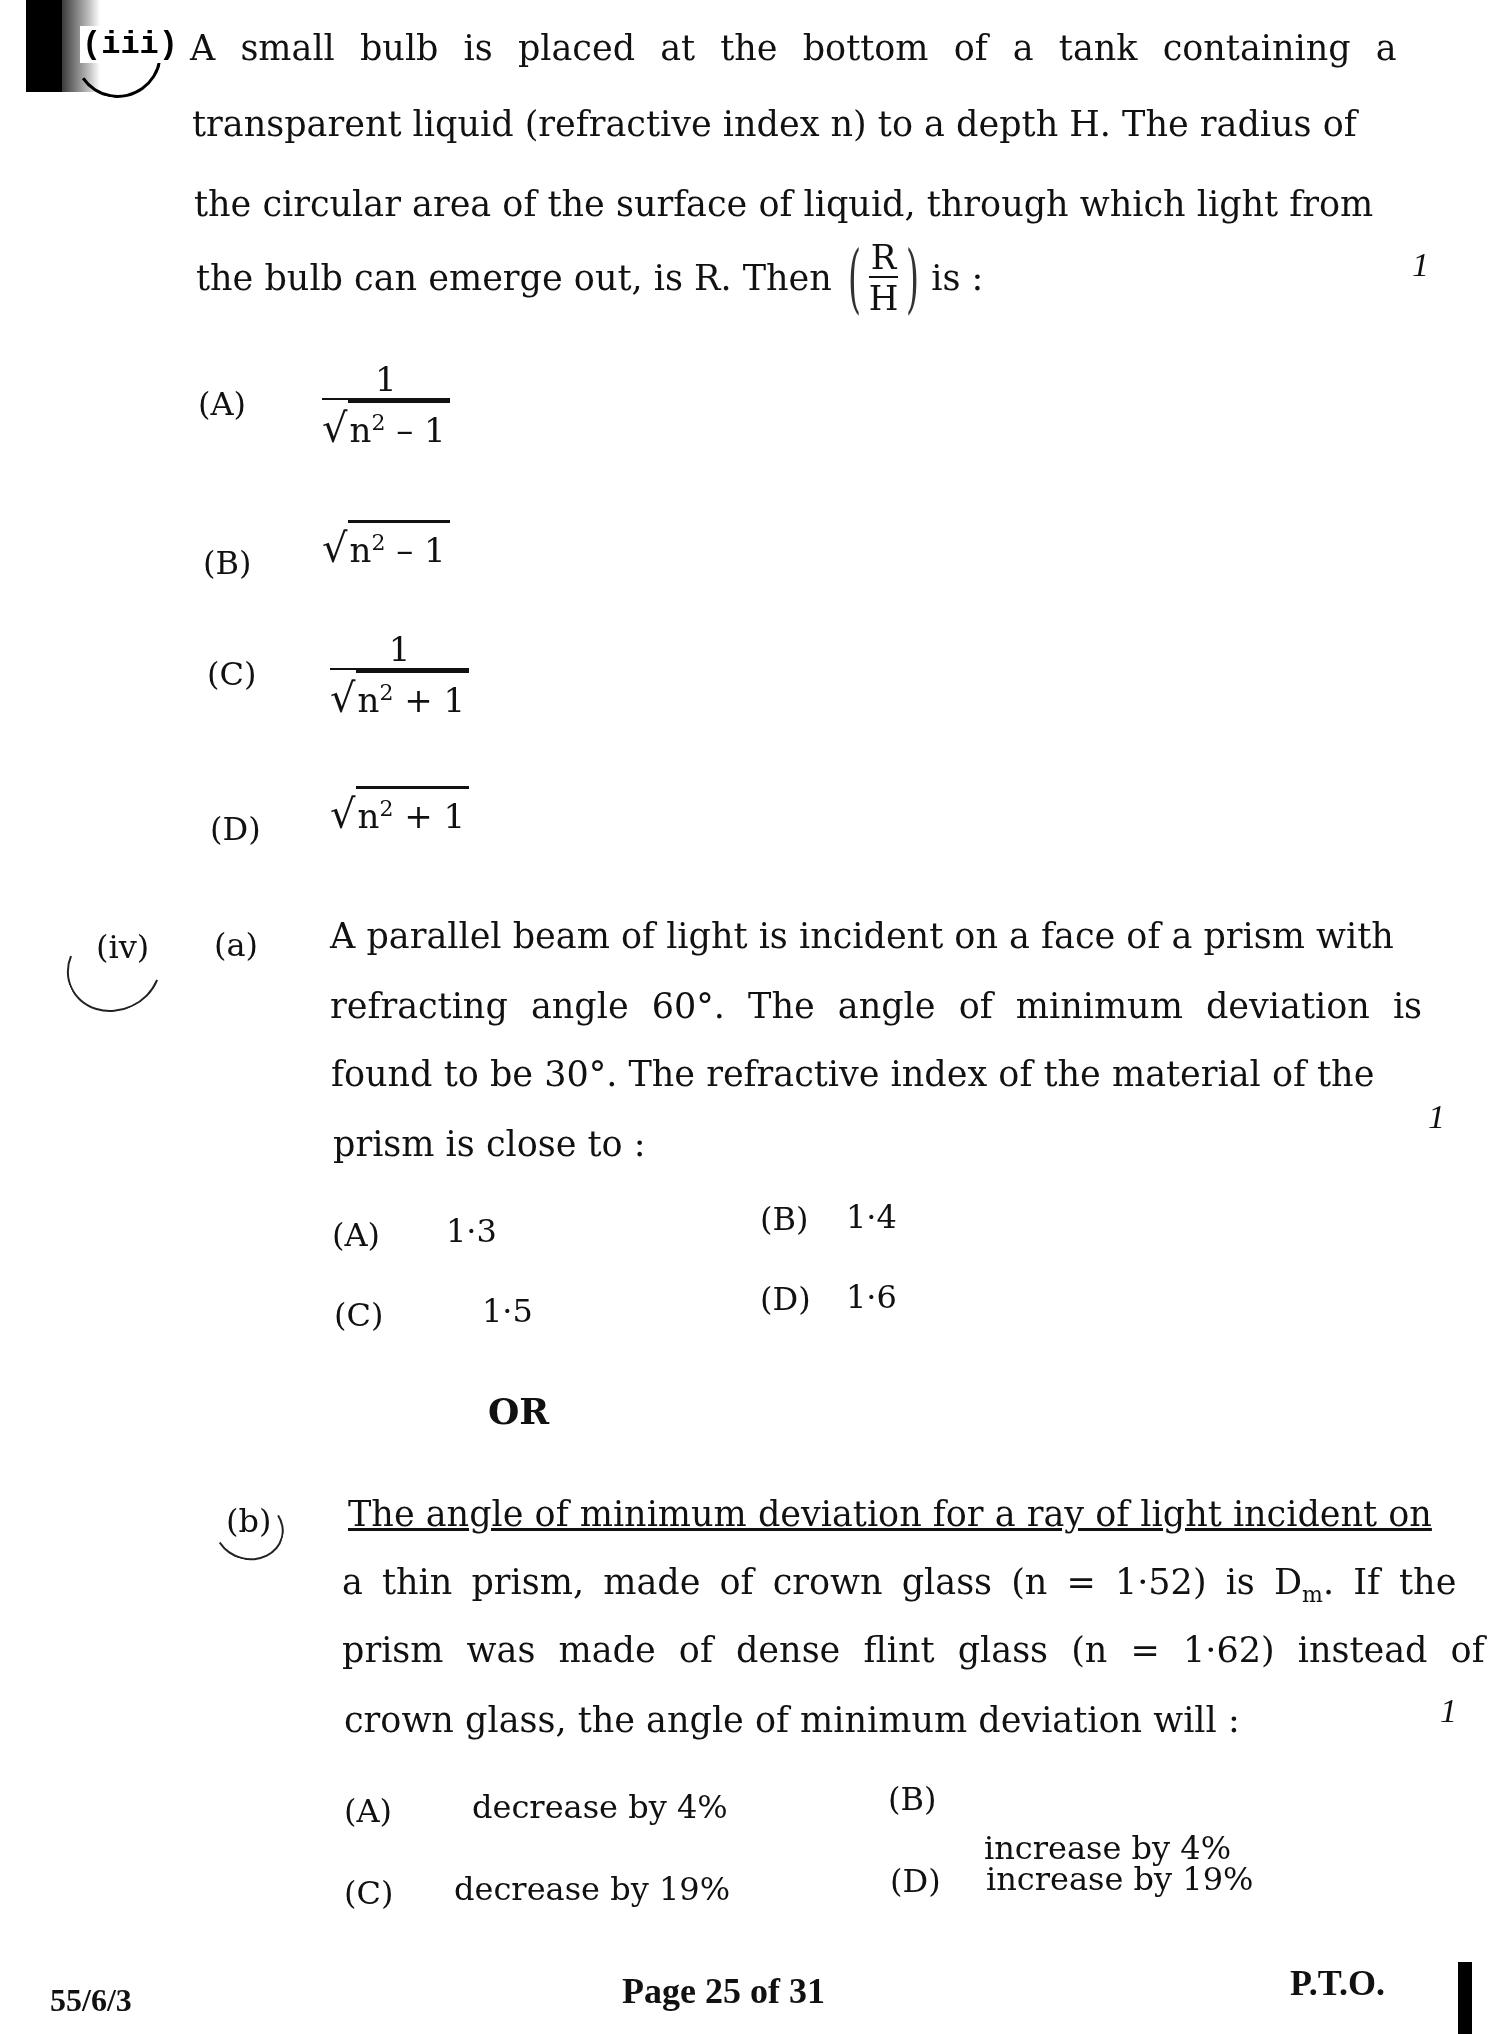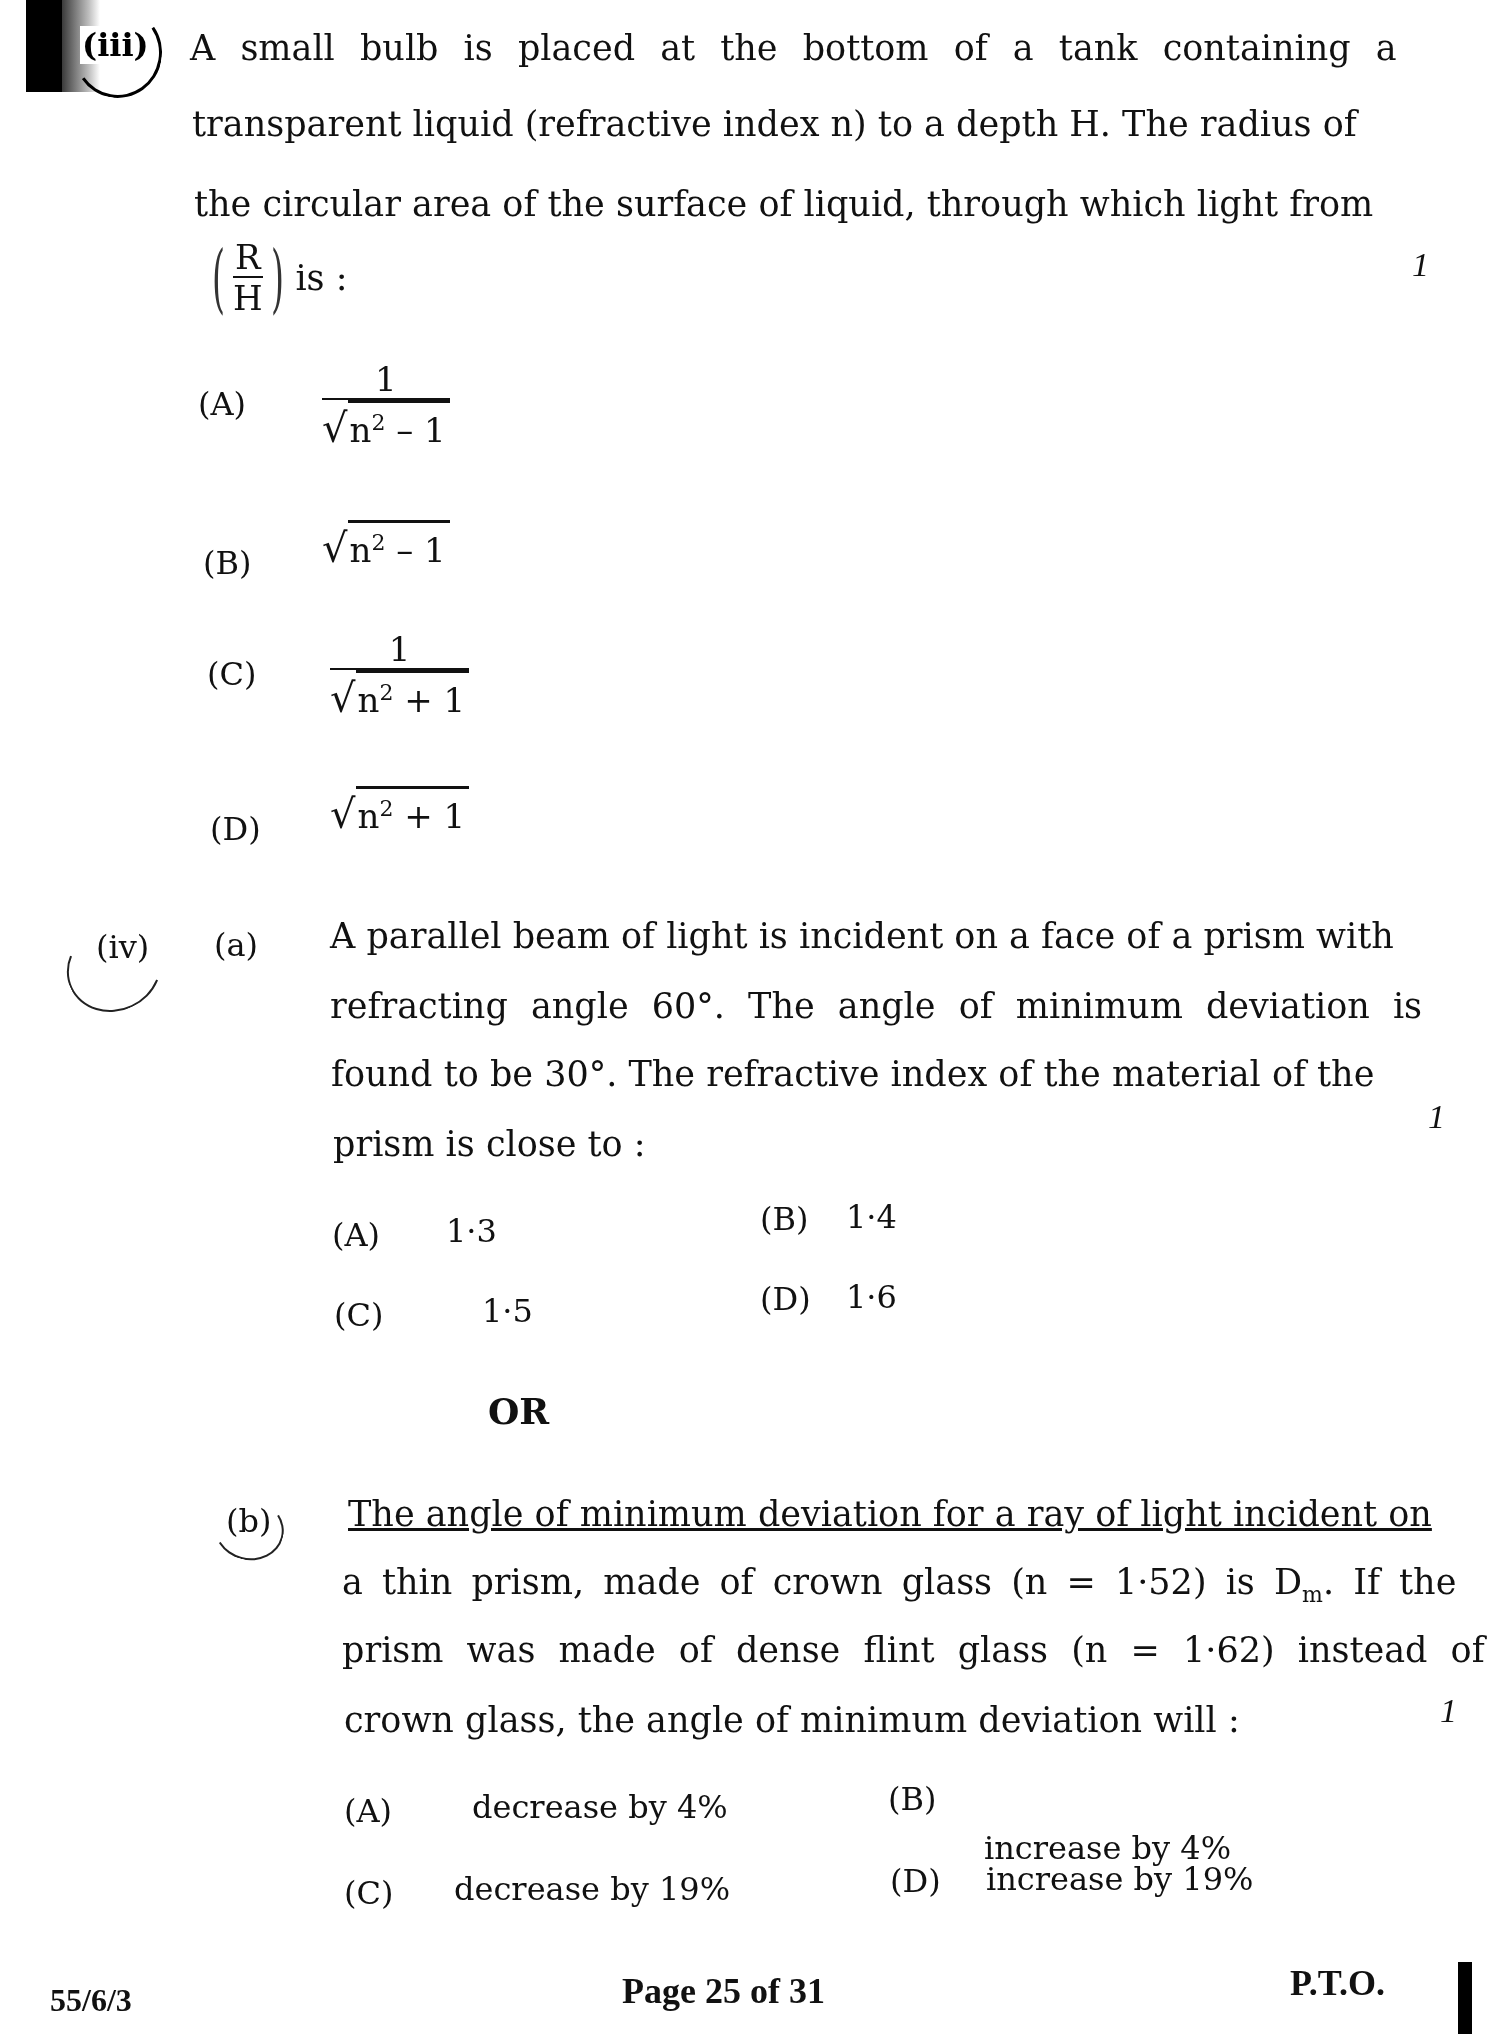--- a/index.html
+++ b/index.html
@@ -11,21 +11,21 @@
     .abs { position: absolute; }
     .body-line { font-size: 35px; line-height: 40px; white-space: nowrap; }
     .label { font-size: 32px; }
     .marks { font-family: "Liberation Serif", serif; font-style: italic; font-size: 34px; }
 
     
     .corner-block { left: 26px; top: 0; width: 62px; height: 92px; background: #000; }
     .corner-grey { left: 62px; top: 0; width: 38px; height: 92px;
       background: linear-gradient(90deg, #3a3a3a, #bdbdbd 70%, #fff); }
     .q-num-iii { left: 80px; top: 26px; font-weight: bold; font-size: 32px; color:#000;
-      background: #fff; padding: 0 2px; }
+      background: #fff; padding: 0 2px; font-family: Liberation Mono, monospace; }
     .circle-iii { left: 74px; top: 8px; width: 82px; height: 84px; border: 3px solid #000;
       border-radius: 50%; border-left-color: transparent; border-top-color: transparent; transform: rotate(10deg); }
 
     
     .frac { display: inline-flex; flex-direction: column; align-items: center; vertical-align: middle; }
     .frac .num { font-size: 34px; line-height: 38px; }
     .frac .bar { width: 100%; border-top: 2px solid #111; }
     .frac .den { font-size: 34px; line-height: 40px; }
 
     .paren-frac { display: inline-flex; align-items: center; vertical-align: middle; }
@@ -48,20 +48,21 @@
 <div class="abs corner-block"></div>
 <div class="abs corner-grey"></div>
 <div class="abs circle-iii"></div>
 <div class="abs q-num-iii">(iii)</div>
 
 <div class="abs body-line" style="left:190px; top:28px; word-spacing:14px;">A small bulb is placed at the bottom of a tank containing a</div>
 <div class="abs body-line" style="left:192px; top:104px;">transparent liquid (refractive index n) to a depth H. The radius of</div>
 <div class="abs body-line" style="left:194px; top:184px;">the circular area of the surface of liquid, through which light from</div>
 
 <div class="abs" style="left:196px; top:238px; display:flex; align-items:center;">
+  <span class="body-line">the bulb can emerge out, is R. Then</span>
   <span class="paren-frac" style="margin-left:8px;">
     <span class="big-paren">(</span>
     <span class="frac">
       <span class="num">R</span>
       <span class="bar"></span>
       <span class="den">H</span>
     </span>
     <span class="big-paren">)</span>
   </span>
   <span class="body-line" style="margin-left:4px;">is :</span>

